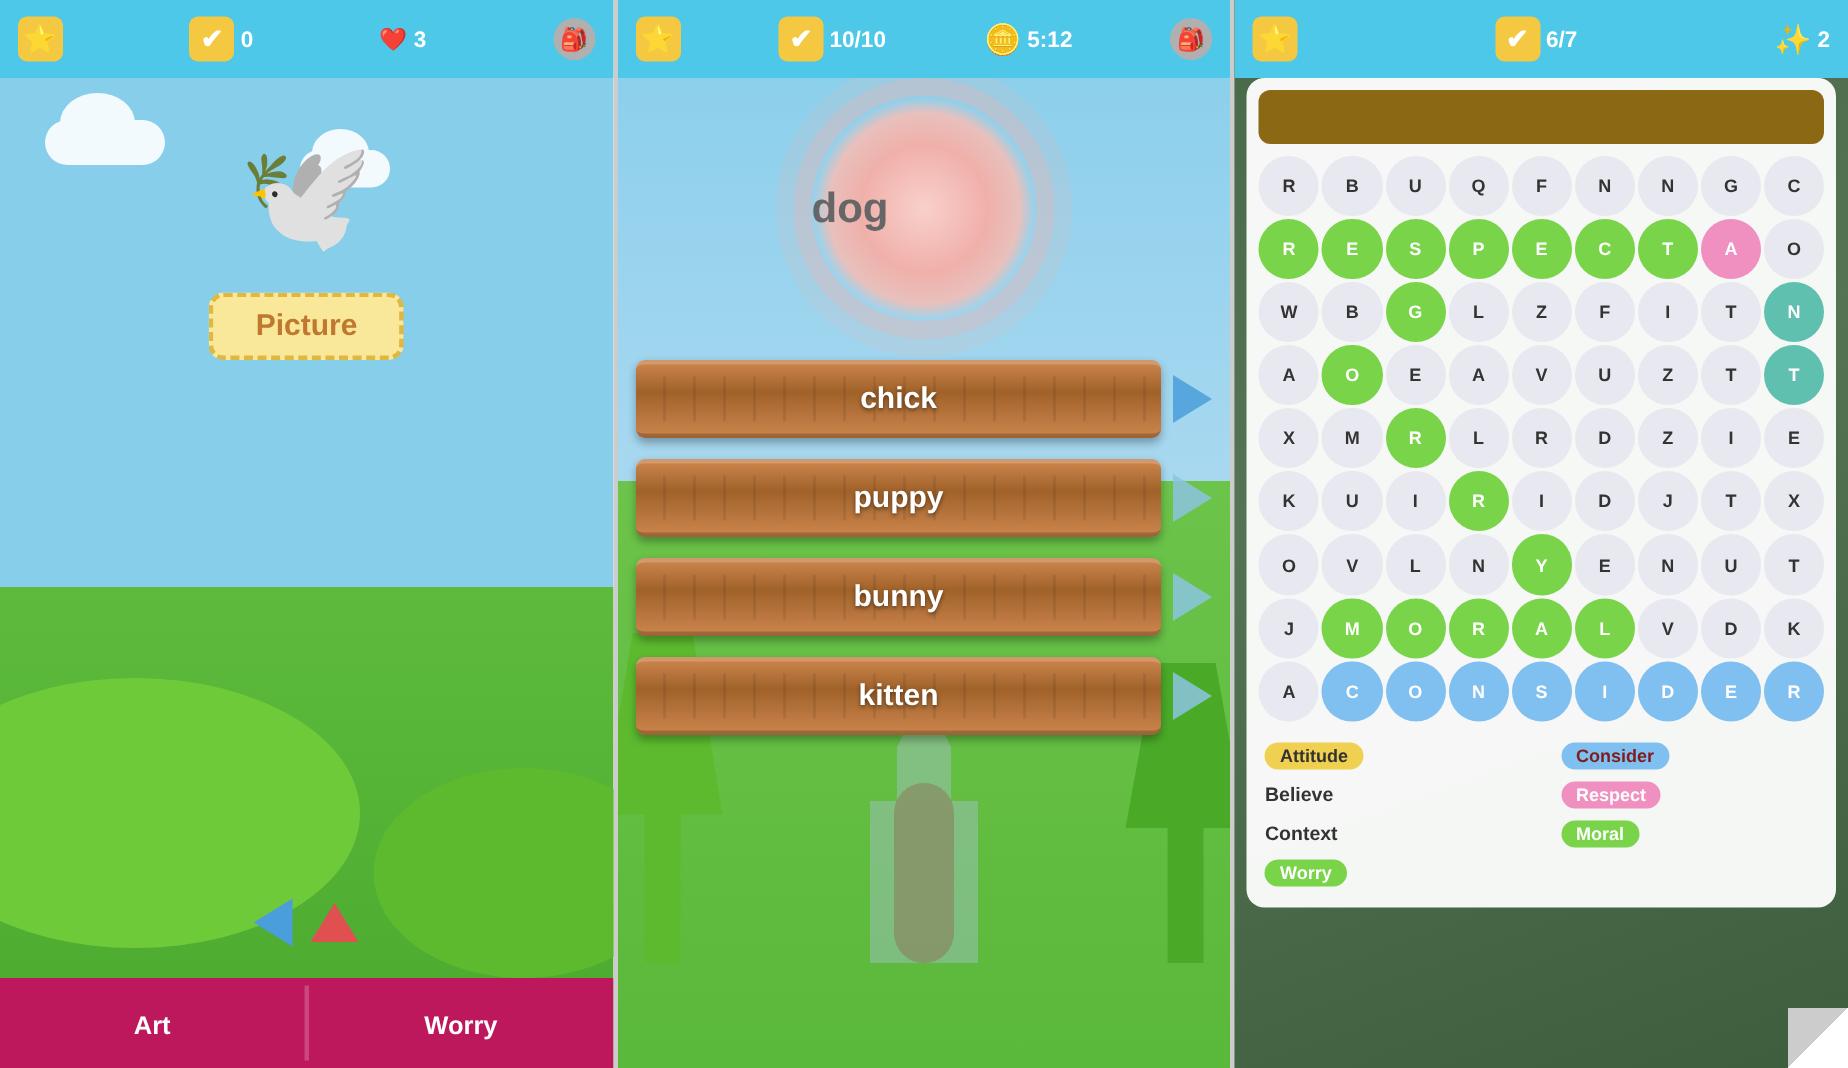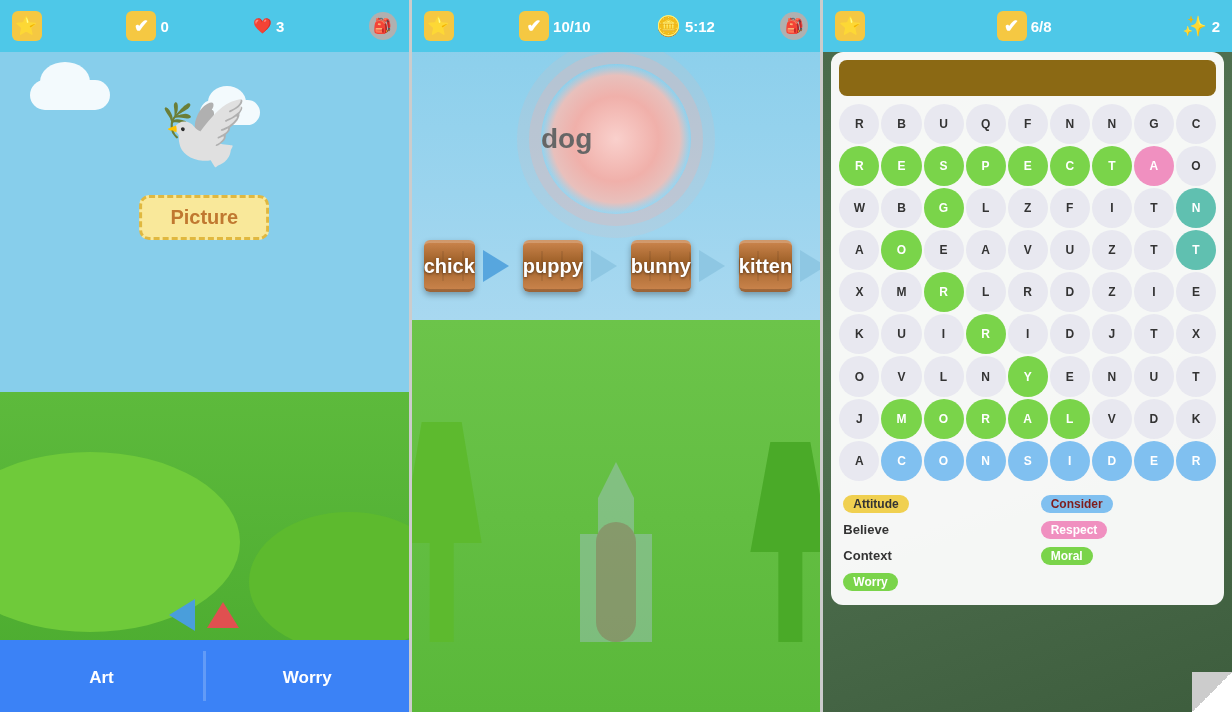--- a/index.html
+++ b/index.html
@@ -138,22 +138,22 @@
       font-size: 20px;
       font-weight: bold;
       color: #c07830;
       white-space: nowrap;
     }
 
     
     #panel1 .bottom-nav {
       position: absolute;
       bottom: 0; left: 0; right: 0;
-      height: 72px;
-      background: #3b82f6;
+      height: 60px;
+      background: #be185d;
       display: flex;
       align-items: center;
     }
     #panel1 .nav-btn {
       flex: 1;
       display: flex;
       flex-direction: column;
       align-items: center;
       justify-content: center;
       height: 100%;
@@ -216,21 +216,21 @@
     #panel2 .target-word {
       font-size: 28px;
       font-weight: bold;
       color: #666;
     }
 
     
     #panel2 .choices {
       position: absolute;
       top: 240px; left: 0; right: 0;
-      display: flex; flex-direction: row; gap: 14px;
+      display: flex; flex-direction: column; gap: 14px;
       padding: 0 12px;
     }
     #panel2 .choice-row {
       display: flex; align-items: center; gap: 8px;
     }
     #panel2 .choice-plank {
       flex: 1;
       height: 52px;
       background: linear-gradient(180deg, #c8824a 0%, #a0622a 40%, #c8824a 100%);
       border-radius: 6px;
@@ -507,21 +507,21 @@
 <div class="panel" id="panel3">
   <div class="bg"></div>
   <div class="bg-overlay"></div>
 
   <div class="top-bar">
     <div class="top-bar-item">
       <div class="icon-box icon-star">⭐</div>
     </div>
     <div class="top-bar-item">
       <div class="icon-box icon-check">✔</div>
-      <span>6/8</span>
+      <span>6/7</span>
     </div>
     <div class="top-bar-item">
       <span style="font-size:20px;">✨</span>
       <span>2</span>
     </div>
   </div>
 
   <div class="game-area">
 
     <div class="answer-bar"></div>

